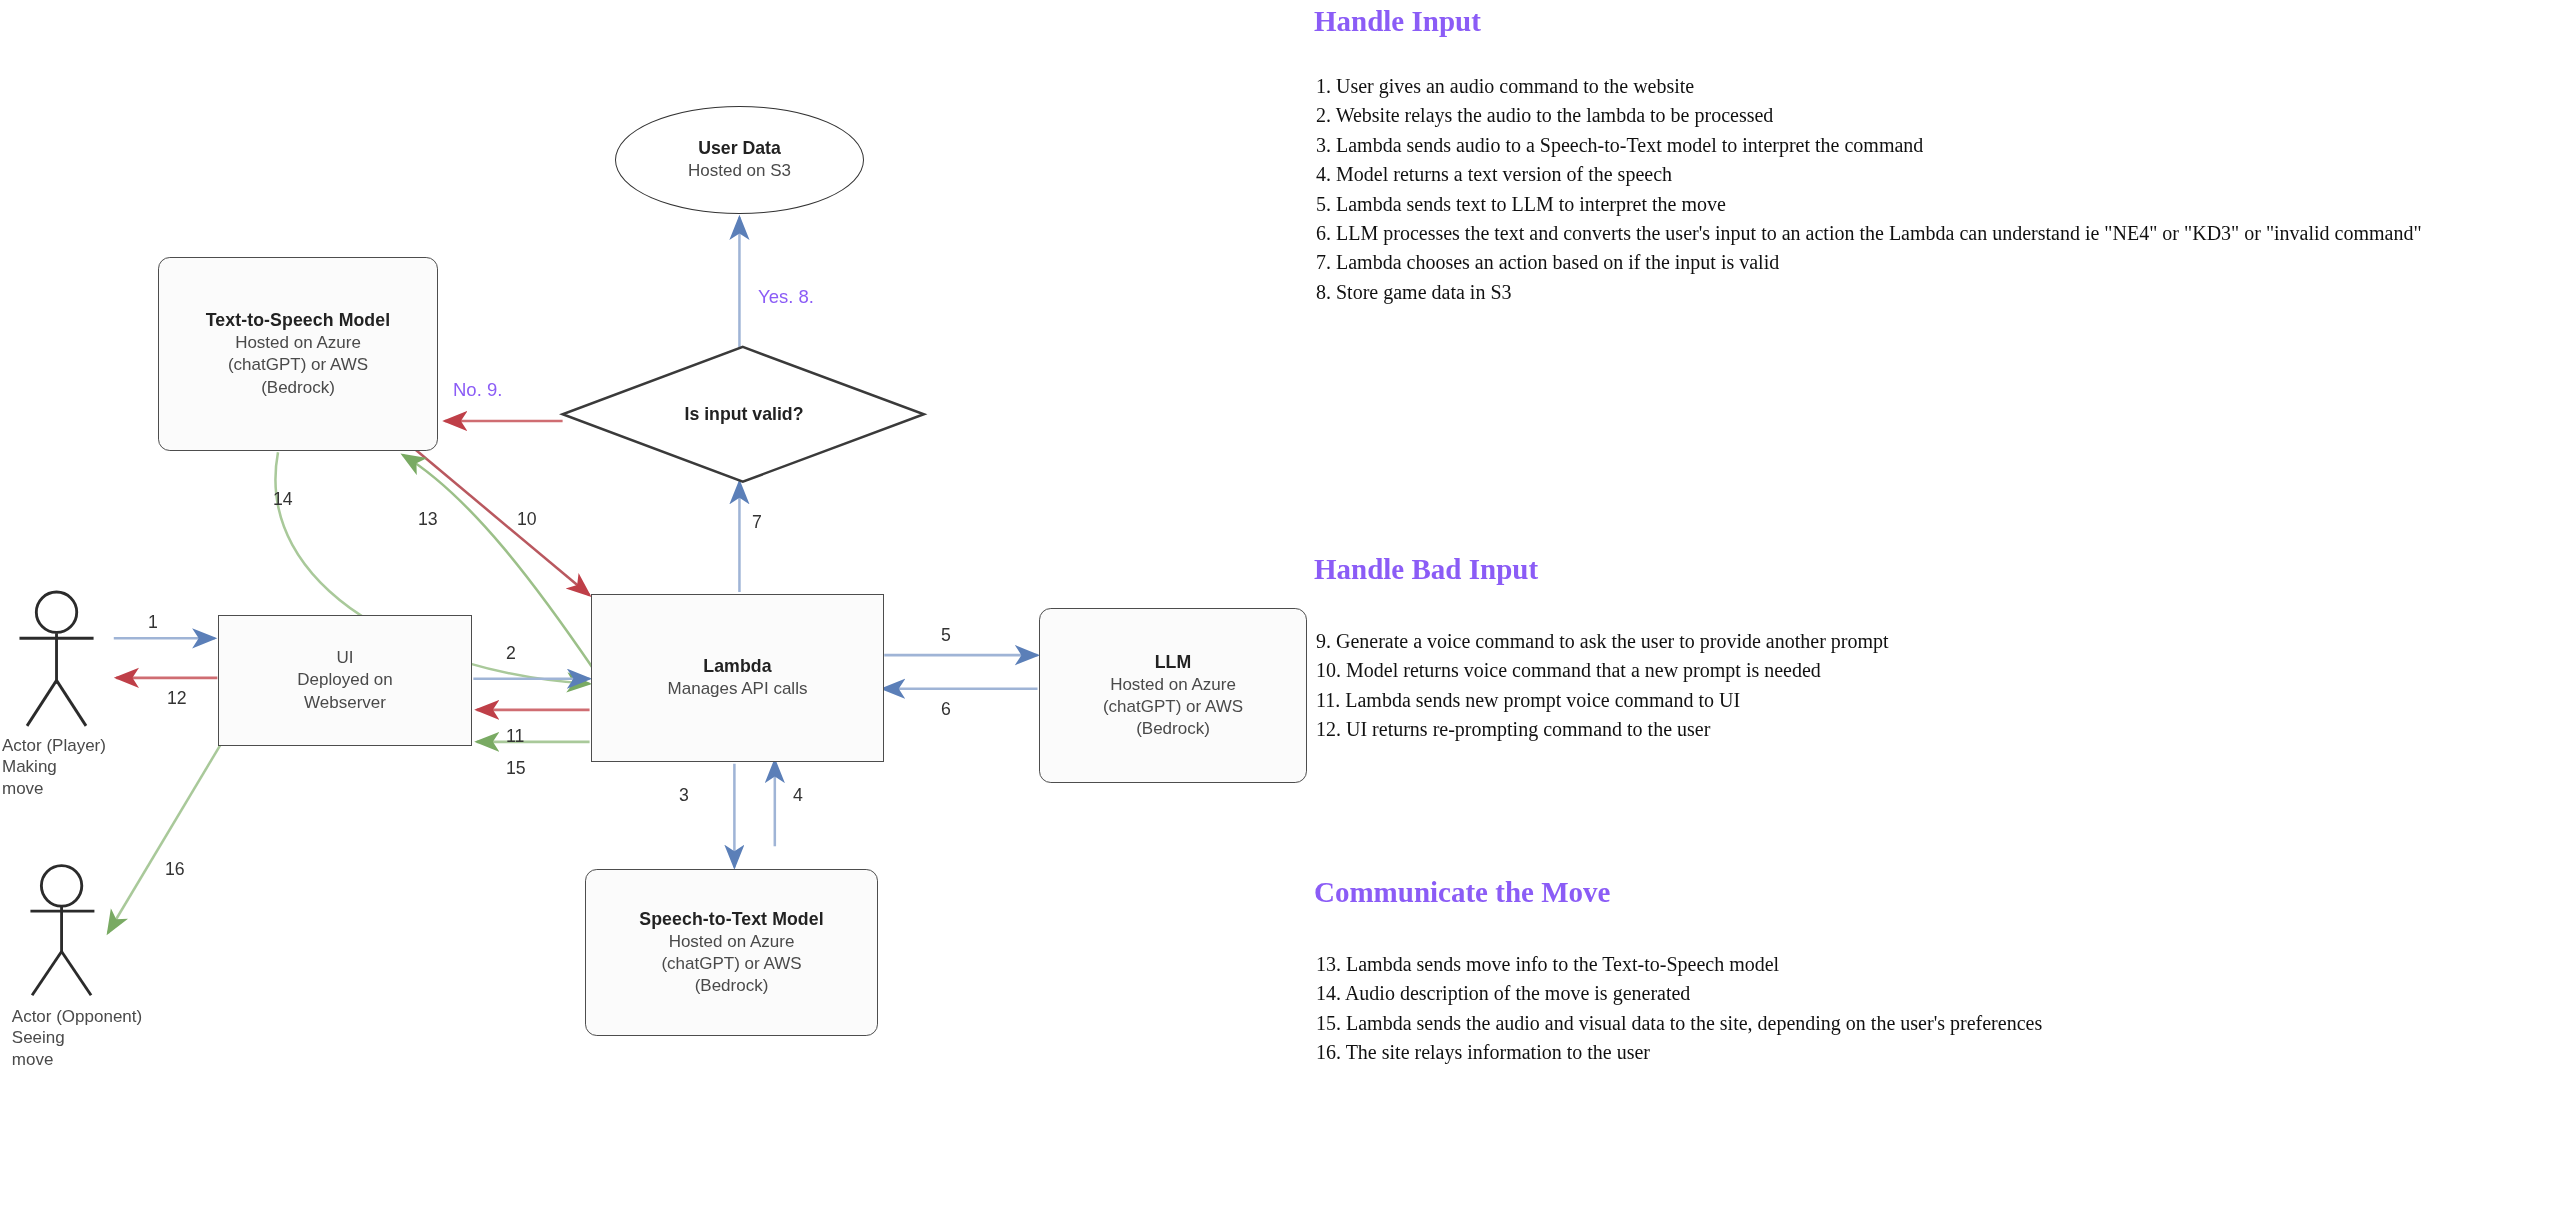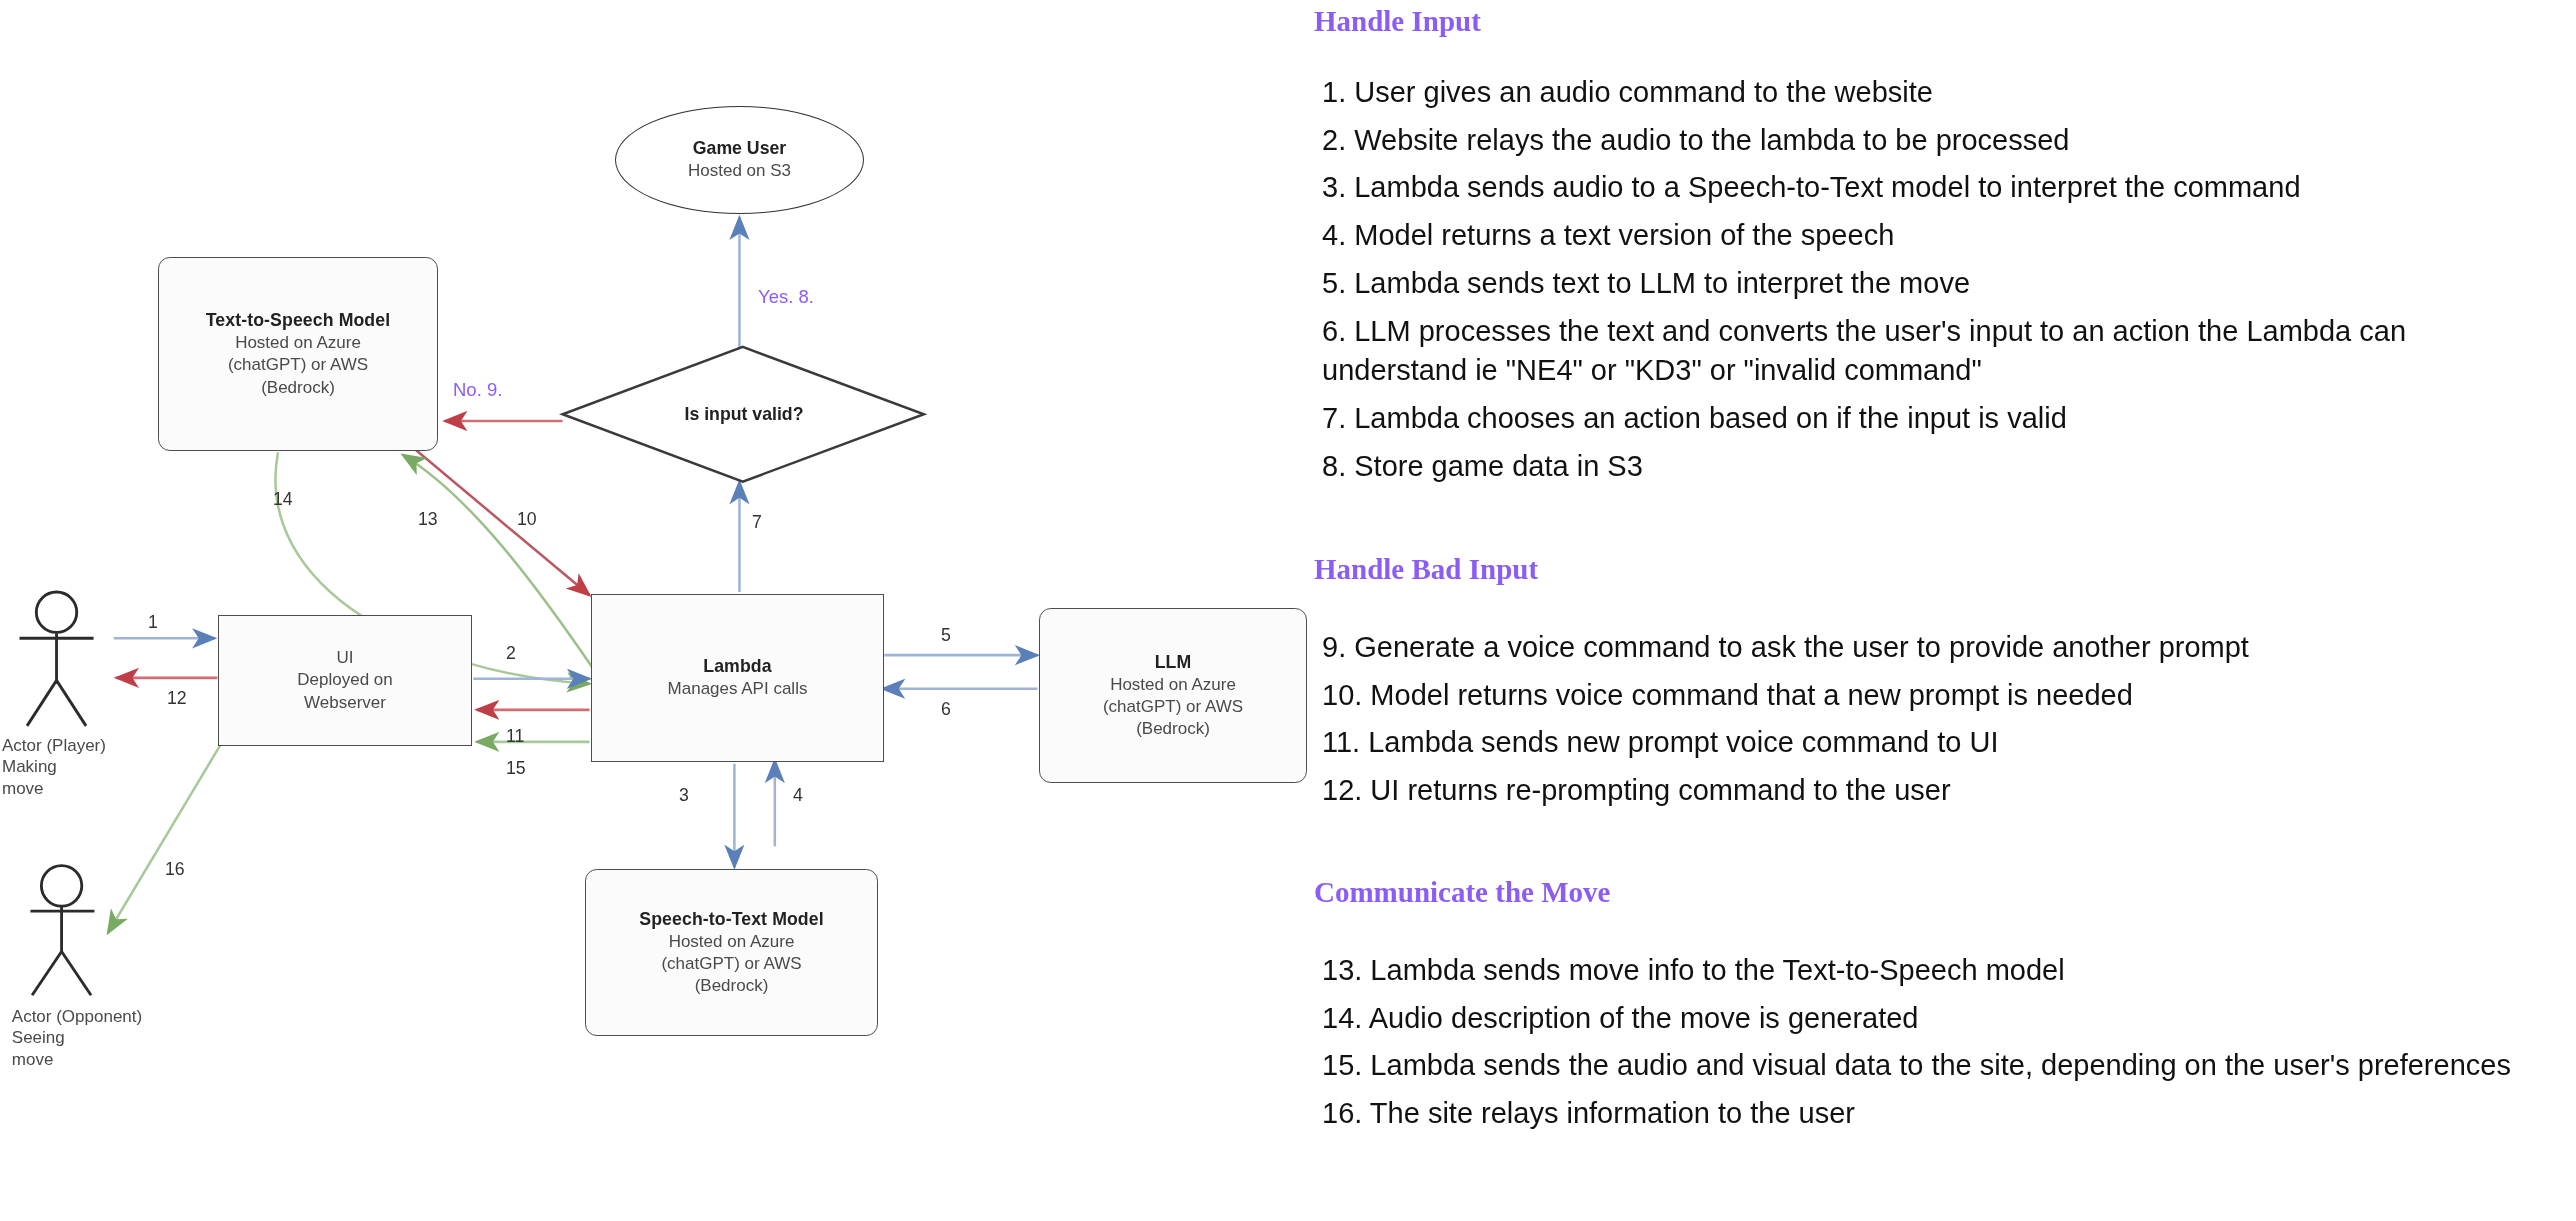--- a/index.html
+++ b/index.html
@@ -118,25 +118,25 @@
     font-size: 29px;
     margin: 0;
     color: #8b5cf6;
   }
   .step-list {
     list-style: none;
     margin: 0;
     padding: 0;
   }
   .step-list li {
-    font-family: Liberation Sans, sans-serif;
-    font-size: 29px;
+    font-family: Liberation Serif, serif;
+    font-size: 20px;
     line-height: 1.37;
     color: #111;
-    margin: 8px;
+    margin: 2px;
   }
   .blk { position: absolute; left: 0; width: 1230px; }
 </style>
 </head>
 <body>
 
 <div id="page">
 
   <div id="diagram-pane">
 
@@ -198,21 +198,21 @@
       <g stroke="#2b2b2b" stroke-width="3.4" fill="none">
         <circle cx="73" cy="1052" r="24"></circle>
         <line x1="73" y1="1077" x2="73" y2="1133"></line>
         <line x1="36" y1="1082" x2="112" y2="1082"></line>
         <line x1="73" y1="1130" x2="38" y2="1182"></line>
         <line x1="73" y1="1130" x2="108" y2="1182"></line>
       </g>
     </svg>
 
     <div class="ellipse-node" style="left:615px; top:106px; width:249px; height:108px;">
-      <div class="t-bold" style="font-weight:bold;font-size:17.7px;color:#222;">Game User</div>
+      <div class="t-bold" style="font-weight:bold;font-size:17.7px;color:#222;">User Data</div>
       <div class="t-sub" style="font-size:17px;color:#4a4a4a;">Hosted on S3</div>
     </div>
 
     <div class="diamond-wrap" style="left:563px; top:347px; width:362px; height:135px;">
       <span class="diamond-label">Is input valid?</span>
     </div>
 
     <div class="node rounded" style="left:158px; top:257px; width:280px; height:194px;">
       <div class="t-bold">Text-to-Speech Model</div>
       <div class="t-sub">Hosted on Azure</div>

